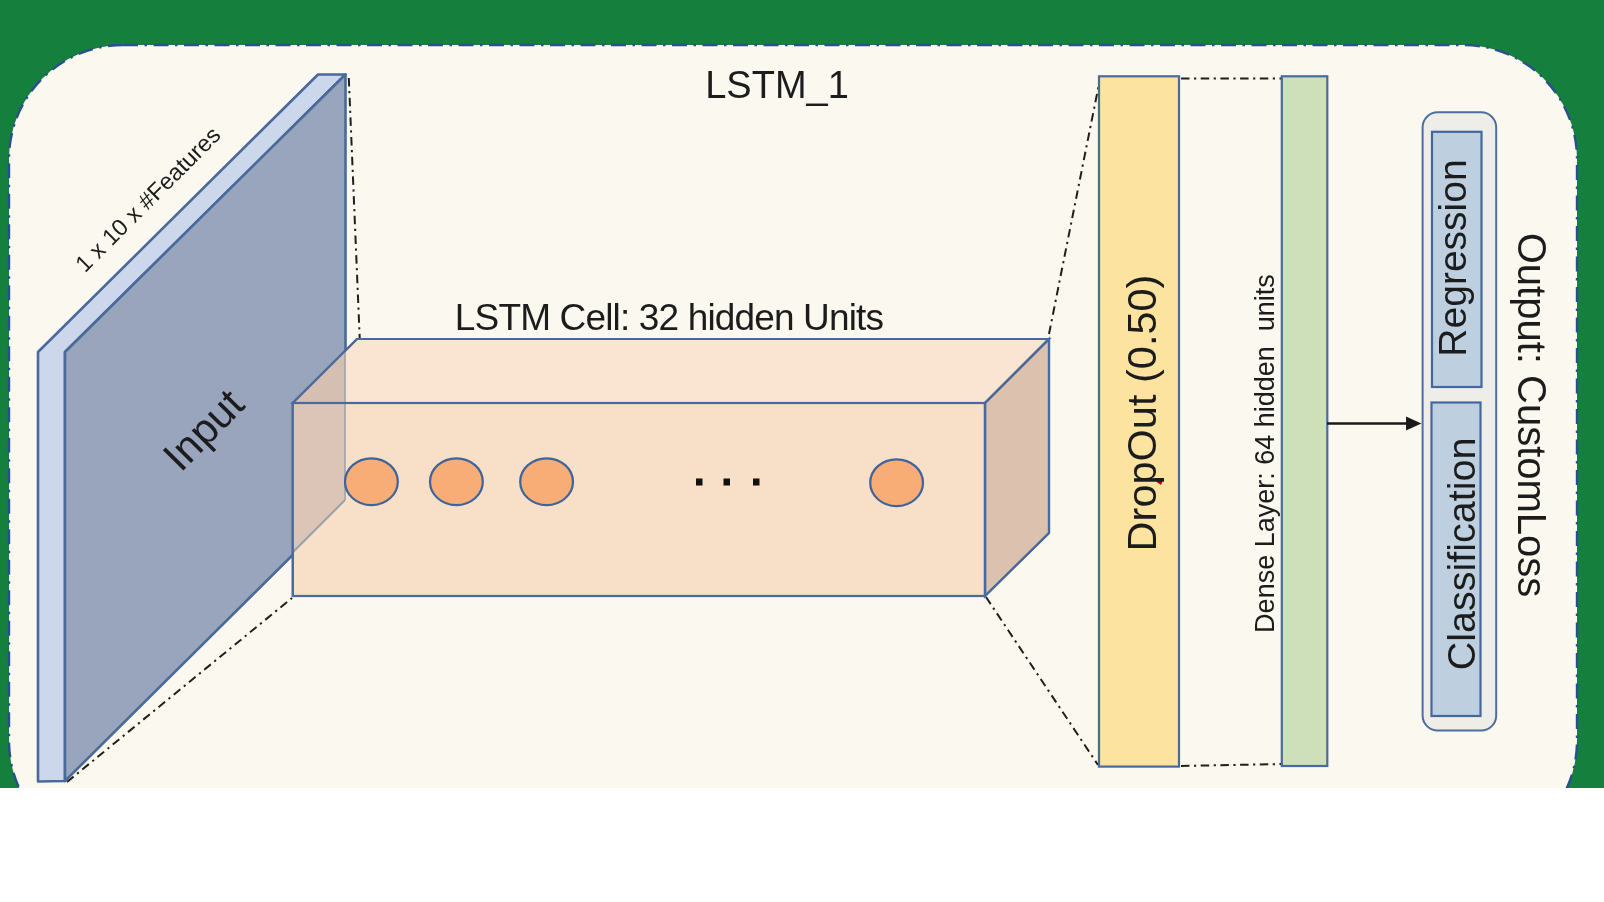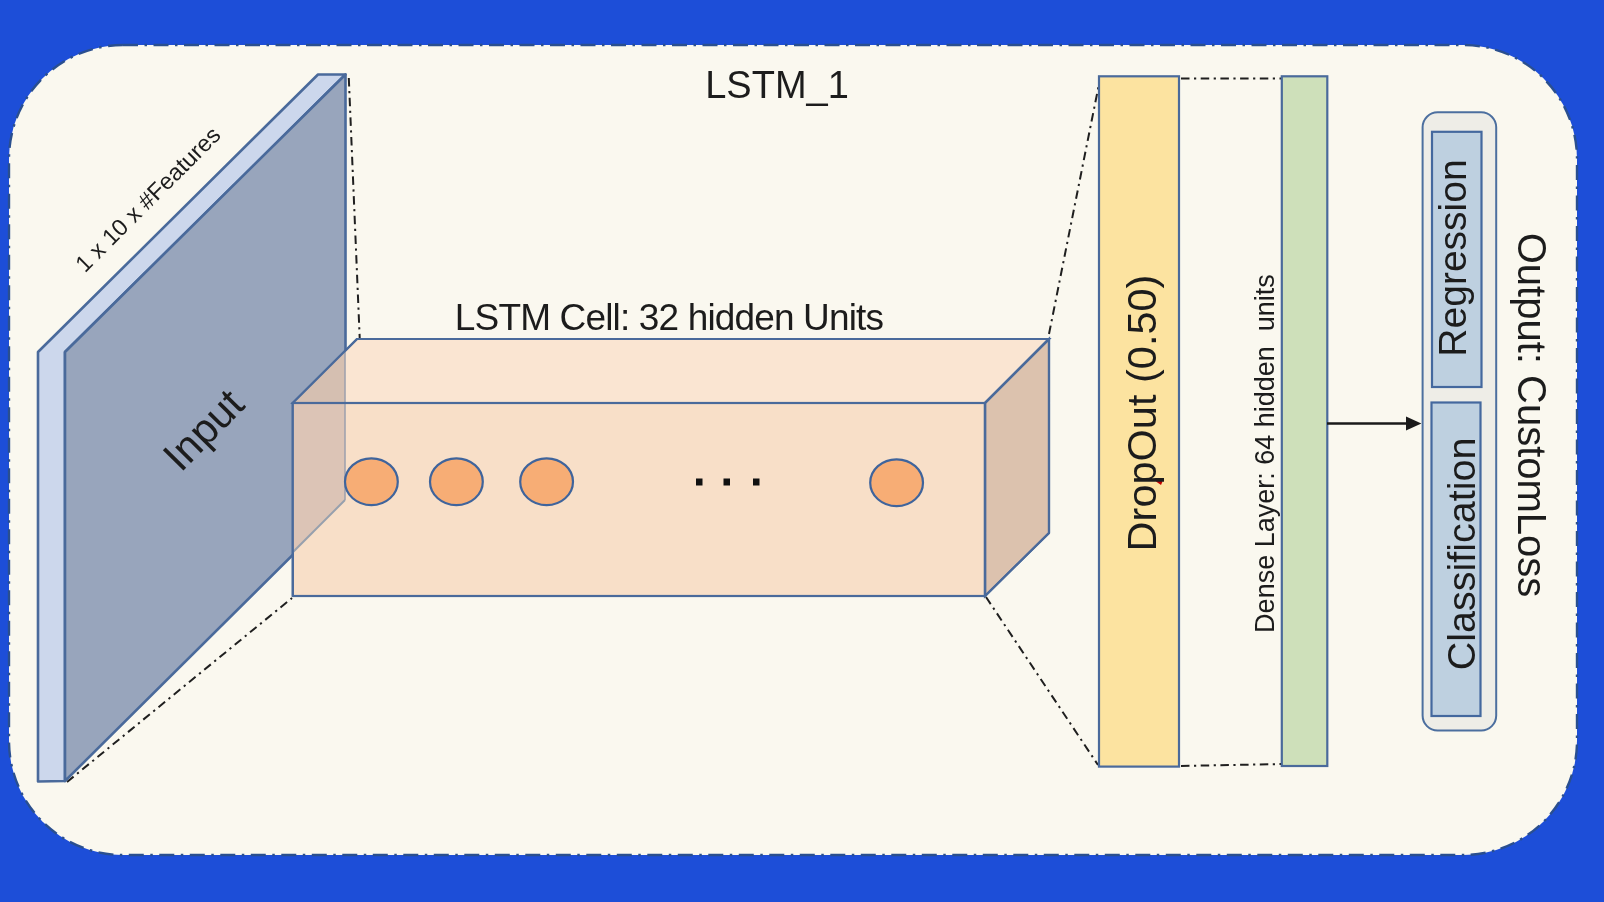--- a/index.html
+++ b/index.html
@@ -1,16 +1,16 @@
 <!DOCTYPE html>
 <html><head>
 <meta charset="utf-8">
 <style>
   html,body{margin:0;padding:0;background:#ffffff;}
-  #canvas{position:relative;width:1604px;height:902px;background:#1d4ed8;overflow:hidden;}
+  #canvas{position:relative;width:1604px;height:788px;background:#15803d;overflow:hidden;}
   svg{position:absolute;left:0;top:0;}
   .txt{font-family:"Liberation Sans", sans-serif;fill:#1c1c1c;}
 </style>
 </head>
 <body>
 <div id="canvas">
 <svg width="1604" height="902" viewBox="0 0 1604 902">
 
   <rect x="9" y="45" width="1568" height="810" rx="114" ry="114" fill="#faf8ef" stroke="#2a4f8f" stroke-width="2.4" stroke-dasharray="15 6.5 2.5 6.5"></rect>
 

